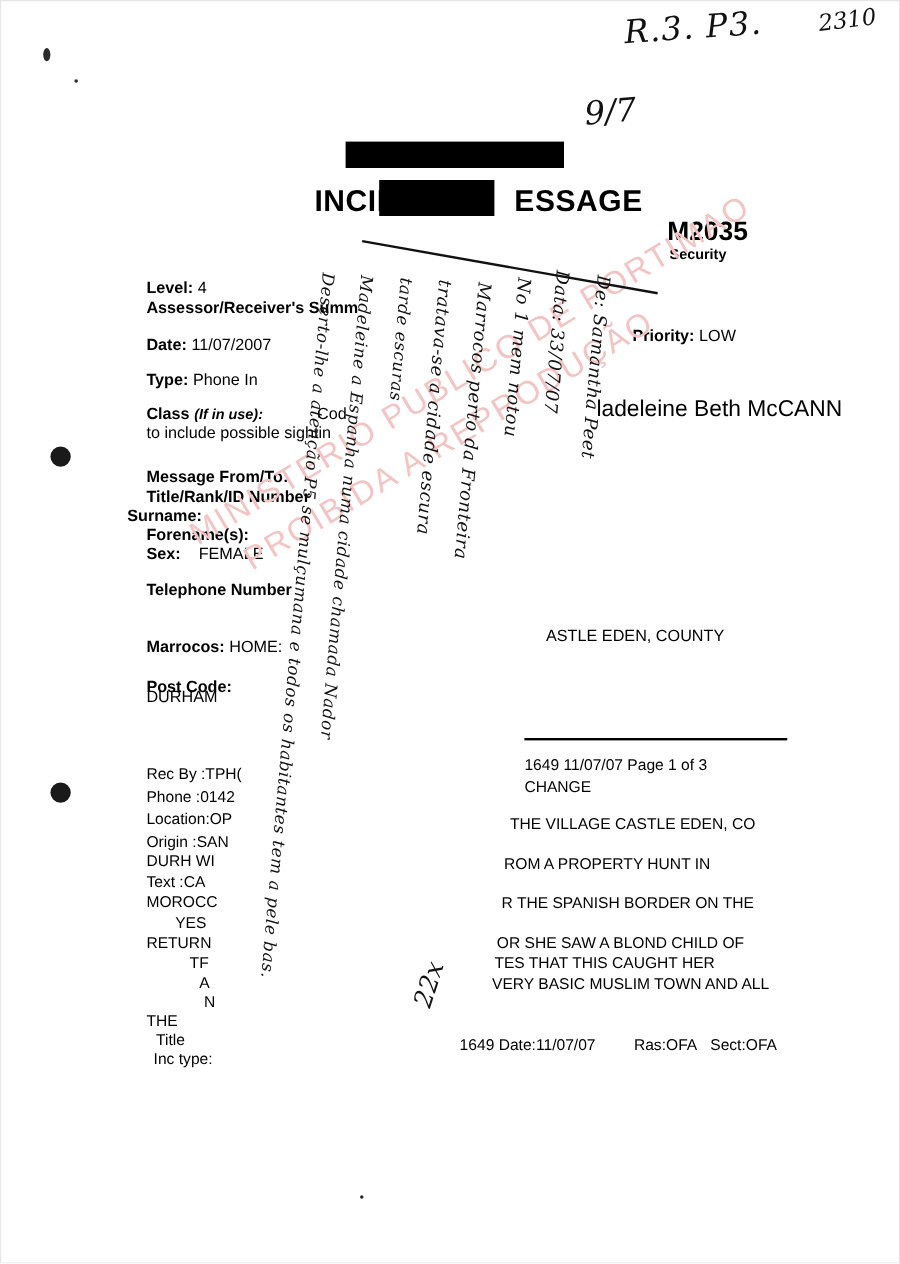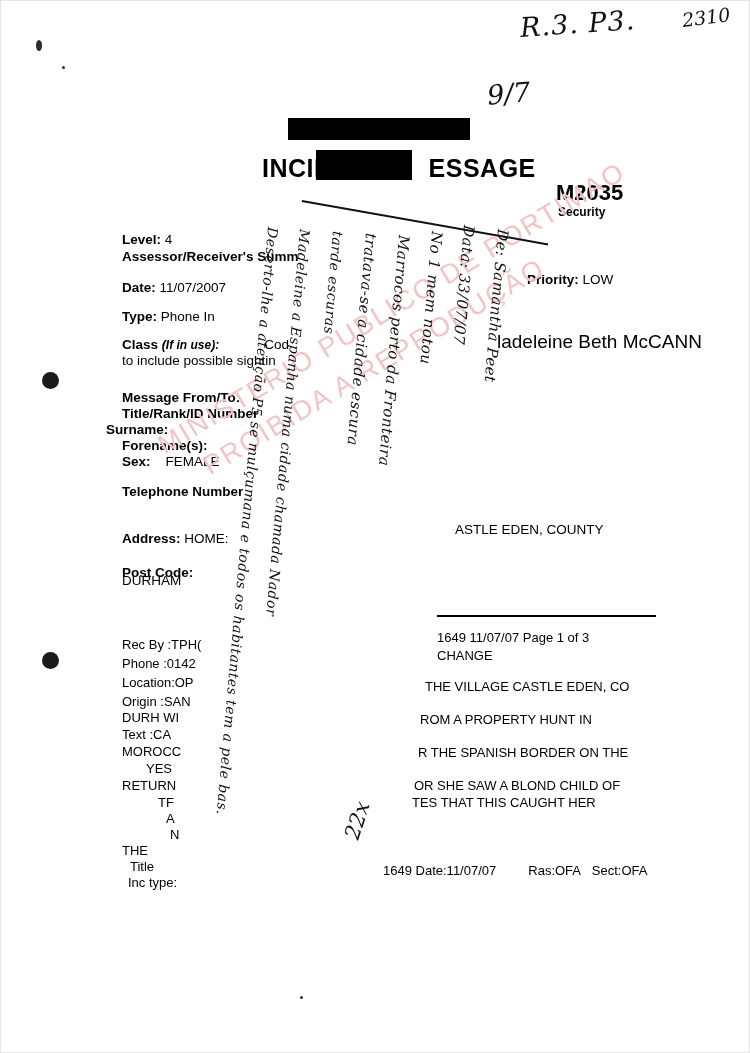--- a/index.html
+++ b/index.html
@@ -278,21 +278,21 @@
   <div class="field" id="f-date"><span class="lbl">Date:</span> <span class="val">11/07/2007</span></div>
   <div class="field" id="f-type"><span class="lbl">Type:</span> <span class="val">Phone In</span></div>
   <div class="field" id="f-class"><span class="lbl">Class</span> <span class="ital">(If in use):</span> &nbsp;&nbsp;&nbsp;&nbsp;&nbsp;&nbsp;&nbsp;&nbsp;&nbsp;&nbsp; <span class="val">Cod</span></div>
   <div class="field" id="f-class2">to include possible sightin</div>
   <div class="field" id="f-msgfrom"><span class="lbl">Message From/To:</span></div>
   <div class="field" id="f-title"><span class="lbl">Title/Rank/ID Number</span></div>
   <div class="field" id="f-surname"><span class="lbl">Surname:</span></div>
   <div class="field" id="f-forename"><span class="lbl">Forename(s):</span></div>
   <div class="field" id="f-sex"><span class="lbl">Sex:</span> &nbsp;&nbsp; <span class="val">FEMALE</span></div>
   <div class="field" id="f-tel"><span class="lbl">Telephone Number</span></div>
-  <div class="field" id="f-address"><span class="lbl">Address:</span> <span class="val">HOME:</span></div>
+  <div class="field" id="f-address"><span class="lbl">Marrocos:</span> <span class="val">HOME:</span></div>
   <div class="field" id="f-durham">DURHAM</div>
   <div class="field" id="f-postcode"><span class="lbl">Post Code:</span></div>
 
   <div class="field" id="f-priority"><span class="lbl">Priority:</span> <span class="val">LOW</span></div>
   <div class="field" id="f-subject">ladeleine Beth McCANN</div>
   <div class="field" id="f-castle">ASTLE EDEN, COUNTY</div>
 
   <div class="lower" id="l-recby">Rec By  :TPH(</div>
   <div class="lower" id="l-phone">Phone   :0142</div>
   <div class="lower" id="l-loc">Location:OP</div>
@@ -310,20 +310,21 @@
   <div class="lower" id="l-inctype">Inc type:</div>
 
   <div id="divider-rule"></div>
   <div class="body-line" id="b-1">1649 11/07/07  Page 1   of 3</div>
   <div class="body-line" id="b-2">CHANGE</div>
   <div class="body-line" id="b-3">THE VILLAGE CASTLE EDEN, CO</div>
   <div class="body-line" id="b-4">ROM A PROPERTY HUNT IN</div>
   <div class="body-line" id="b-5">R THE SPANISH BORDER ON THE</div>
   <div class="body-line" id="b-6">OR SHE SAW A BLOND CHILD OF</div>
   <div class="body-line" id="b-7">TES THAT THIS CAUGHT HER</div>
+  <div class="body-line" id="b-8">VERY BASIC MUSLIM TOWN AND ALL</div>
   <div class="body-line" id="b-foot"><span>1649</span> <span>Date:11/07/07</span><span class="sp"></span><span>Ras:OFA</span>&nbsp;&nbsp;&nbsp;<span>Sect:OFA</span></div>
 
   <div id="watermark">
     <span class="wm1">MINISTERIO PUBLICO DE PORTIMAO</span>
     <span class="wm2">PROIBIDA A REPRODUÇÃO</span>
   </div>
 
   <div id="hand-note">
     <div class="hand-col" id="hc-1">De: Samantha Peet</div>
     <div class="hand-col" id="hc-2">Data: 33/07/07</div>

